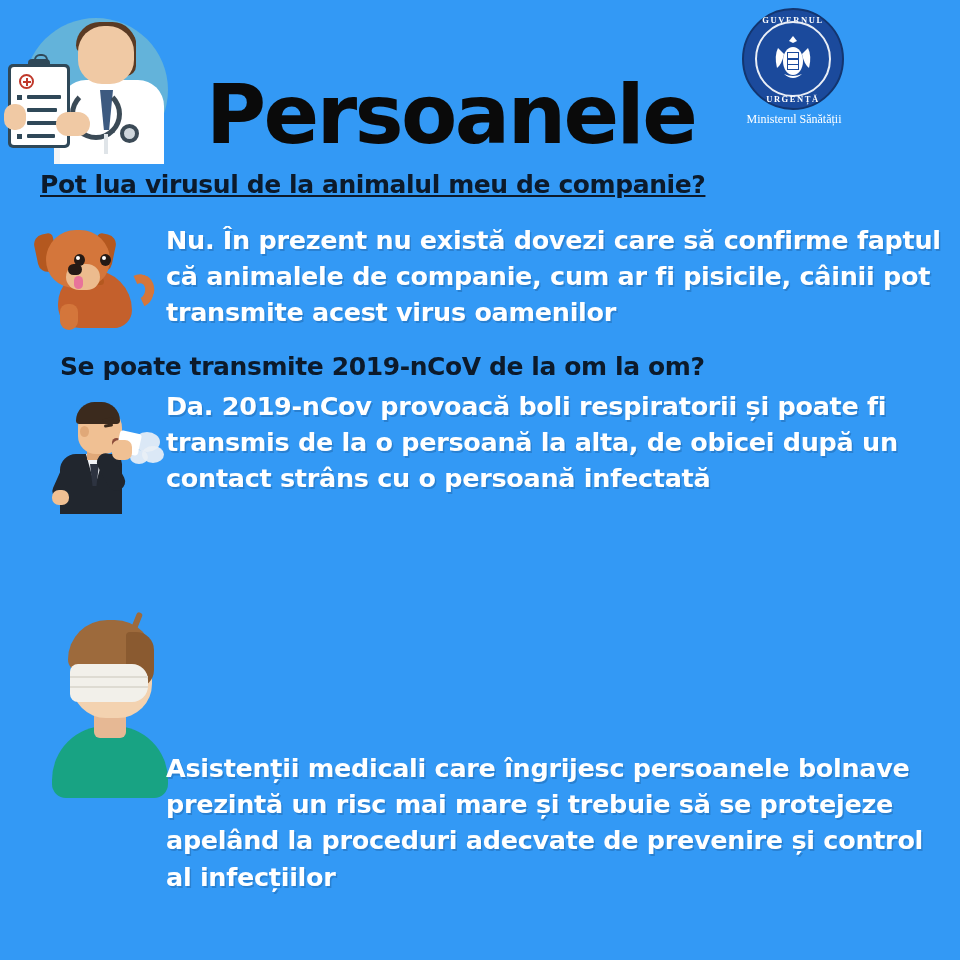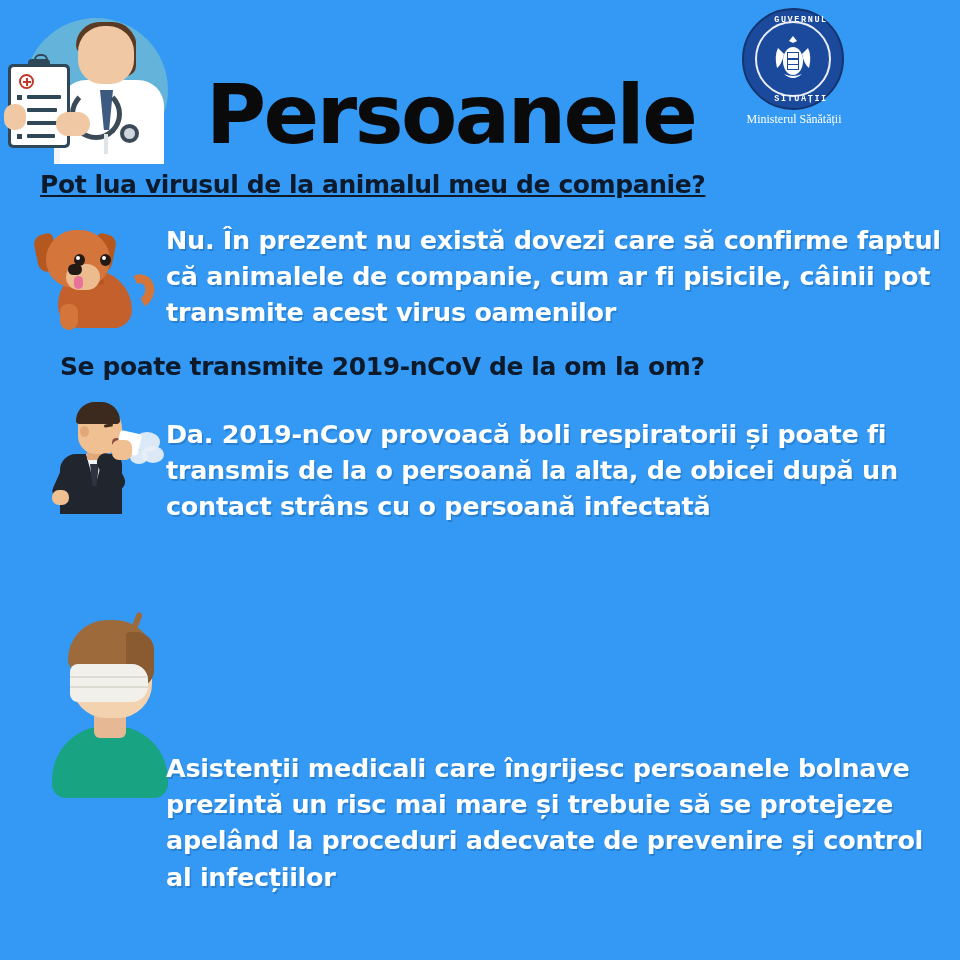--- a/index.html
+++ b/index.html
@@ -236,27 +236,27 @@
   }
   .gov-inner {
     position: absolute;
     inset: 13px;
     border-radius: 50%;
     background: #1b4a9c;
     border: 2px solid #e9eef6;
   }
   .gov-text-top, .gov-text-bot {
     position: absolute;
-    left: 8px; width: 102px;
+    left: 0; width: 102px;
     text-align: center;
     color: #ffffff;
     font-size: 8.5px;
     font-weight: 700;
     letter-spacing: 1.6px;
-    font-family: Liberation Mono, monospace;
+    font-family: Liberation Serif, serif;
   }
   .gov-text-top { top: 7px; }
   .gov-text-bot { bottom: 6px; }
   .gov-eagle {
     position: absolute;
     left: 50%; top: 50%;
     transform: translate(-50%,-50%);
     width: 46px; height: 50px;
   }
   .logo-caption {
@@ -320,21 +320,21 @@
     color: #ffffff;
     line-height: 1.42;
     letter-spacing: -0.3px;
     text-shadow: 1.5px 1.5px 0 rgba(10,40,80,0.22);
     font-family: "DejaVu Sans", sans-serif;
   }
 
   #q1 { left: 40px;  top: 170px; text-decoration: underline; }
   #a1 { left: 166px; top: 222px; width: 790px; }
   #q2 { left: 60px;  top: 352px; }
-  #a2 { left: 166px; top: 416px; width: 780px; }
+  #a2 { left: 166px; top: 388px; width: 780px; }
   #q3 { left: 68px;  top: 532px; }
   #a3 { left: 166px; top: 584px; width: 780px; }
   #a4 { left: 166px; top: 750px; width: 790px; }
 
   
   .dog-illus {
     position: absolute;
     left: 28px; top: 222px;
     width: 132px; height: 114px;
   }
@@ -672,21 +672,21 @@
           <path d="M23 2 L27 7 L23 9 L19 7 Z" fill="#fff"></path>
           <path d="M8 14 Q4 22 7 34 Q12 30 14 20 Z" fill="#fff"></path>
           <path d="M38 14 Q42 22 39 34 Q34 30 32 20 Z" fill="#fff"></path>
           <ellipse cx="23" cy="27" rx="10" ry="14" fill="#fff"></ellipse>
           <rect x="17" y="18" width="12" height="18" fill="#1b4a9c"></rect>
           <rect x="18" y="19" width="10" height="5" fill="#fff"></rect>
           <rect x="18" y="26" width="10" height="4" fill="#fff"></rect>
           <rect x="18" y="31" width="10" height="4" fill="#fff"></rect>
           <path d="M14 40 Q23 48 32 40 Q23 44 14 40 Z" fill="#fff"></path>
         </svg>
-        <div class="gov-text-bot">SITUAȚII</div>
+        <div class="gov-text-bot">URGENȚĂ</div>
       </div>
 
       <div class="logo-caption">Ministerul Sănătății</div>
 
 
     </div>
   </div>
 
   <div class="question" id="q1">Pot lua virusul de la animalul meu de companie?</div>
 

